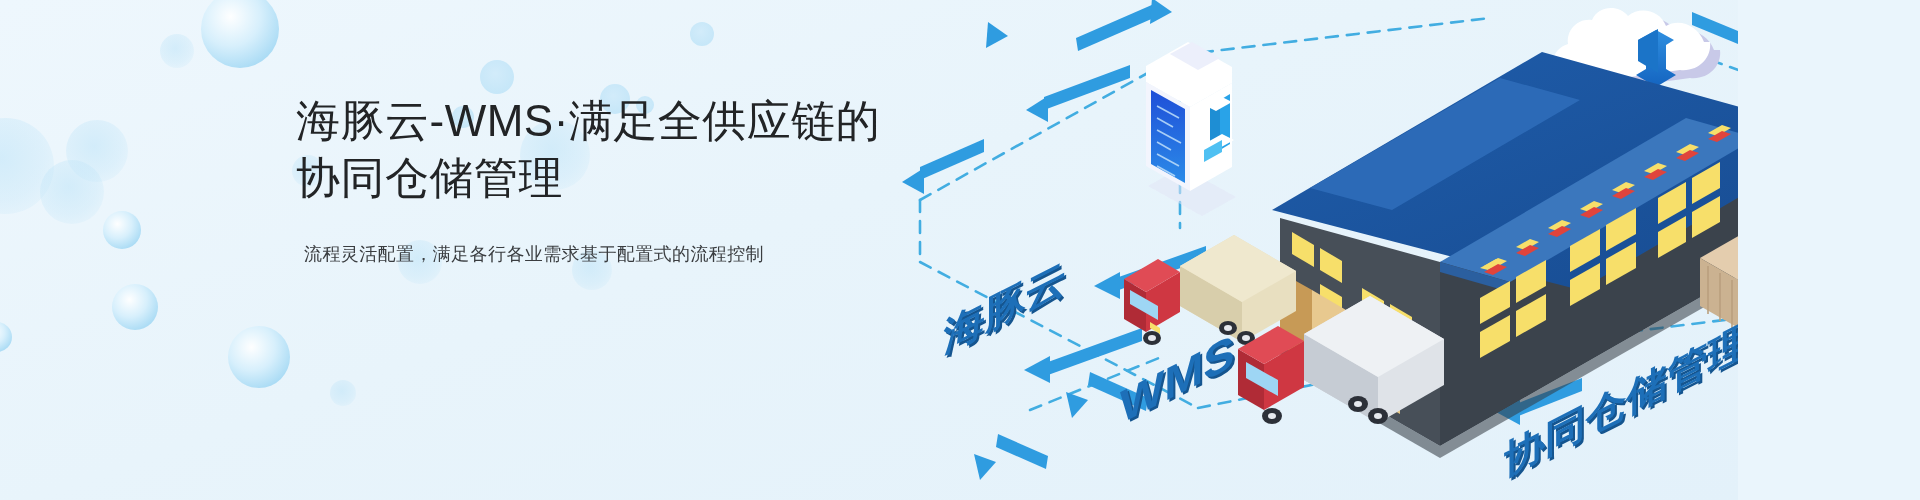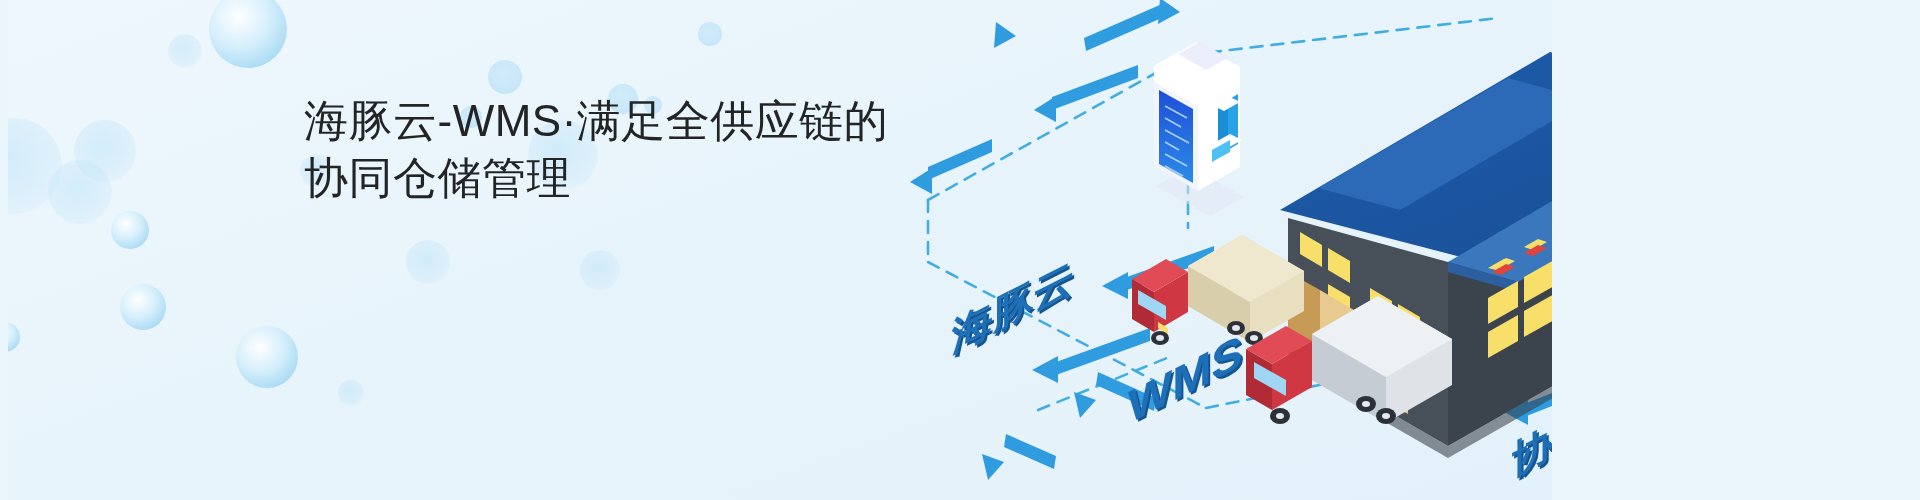--- a/index.html
+++ b/index.html
@@ -2,23 +2,22 @@
 <html><head>
 <meta charset="utf-8">
 <style>
   html,body{margin:0;padding:0;}
   body{
     width:1920px;height:500px;overflow:hidden;
     font-family:"Liberation Sans","DejaVu Sans",sans-serif;
     background:#eaf5fc;
   }
   #banner{
-    position:relative;width:1544px;height:500px;overflow:hidden;
+    position:relative;width:1738px;height:500px;overflow:hidden;
     background:linear-gradient(160deg,#eef7fd 0%,#e8f4fb 45%,#e3f1fa 100%);
-    margin-left:8px;
   }
   
   .bubble{
     position:absolute;border-radius:50%;pointer-events:none;
     background:radial-gradient(circle at 38% 34%,
         rgba(255,255,255,.95) 0%,
         rgba(214,239,252,.95) 42%,
         rgba(157,214,243,.85) 78%,
         rgba(150,210,241,.55) 100%);
   }
@@ -71,20 +70,21 @@
     <div class="bubble soft" style="left:398px;top:240px;width:44px;height:44px;"></div>
     <div class="bubble soft" style="left:572px;top:250px;width:40px;height:40px;"></div>
     <div class="bubble flat" style="left:690px;top:22px;width:24px;height:24px;"></div>
     <div class="bubble soft" style="left:330px;top:380px;width:26px;height:26px;"></div>
     <div class="bubble soft" style="left:160px;top:34px;width:34px;height:34px;"></div>
   </div>
 
   <div id="copy">
     <div id="headline">海豚云-WMS·满足全供应链的
 协同仓储管理</div>
+    <div id="subhead">流程灵活配置，满足各行各业需求基于配置式的流程控制</div>
   </div>
 
   <div id="art">
   <svg width="1040" height="500" viewBox="0 0 1040 500" xmlns="http://www.w3.org/2000/svg">
     <defs>
       <linearGradient id="gScreen" x1="0" y1="0" x2="0" y2="1">
         <stop offset="0" stop-color="#1f4fd8"></stop>
             <stop offset="1" stop-color="#2b8be8"></stop>
       </linearGradient>
       <linearGradient id="gArrowDn" x1="0" y1="0" x2="0" y2="1">

